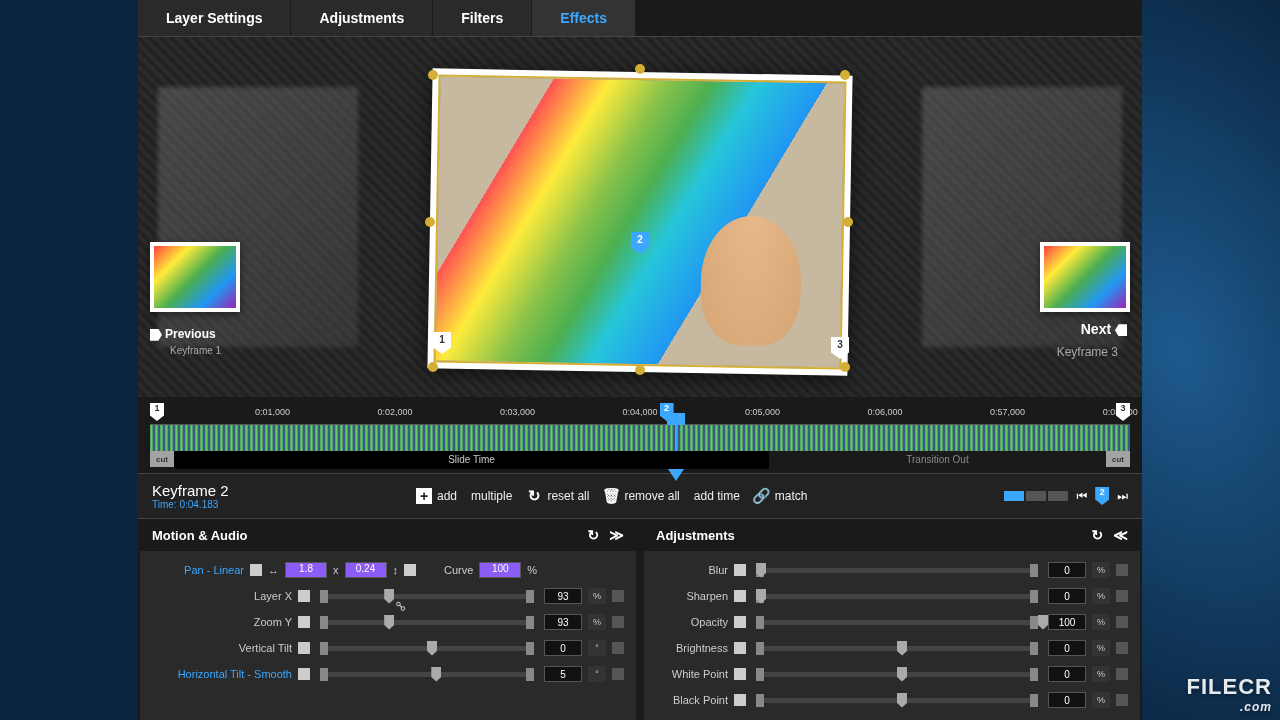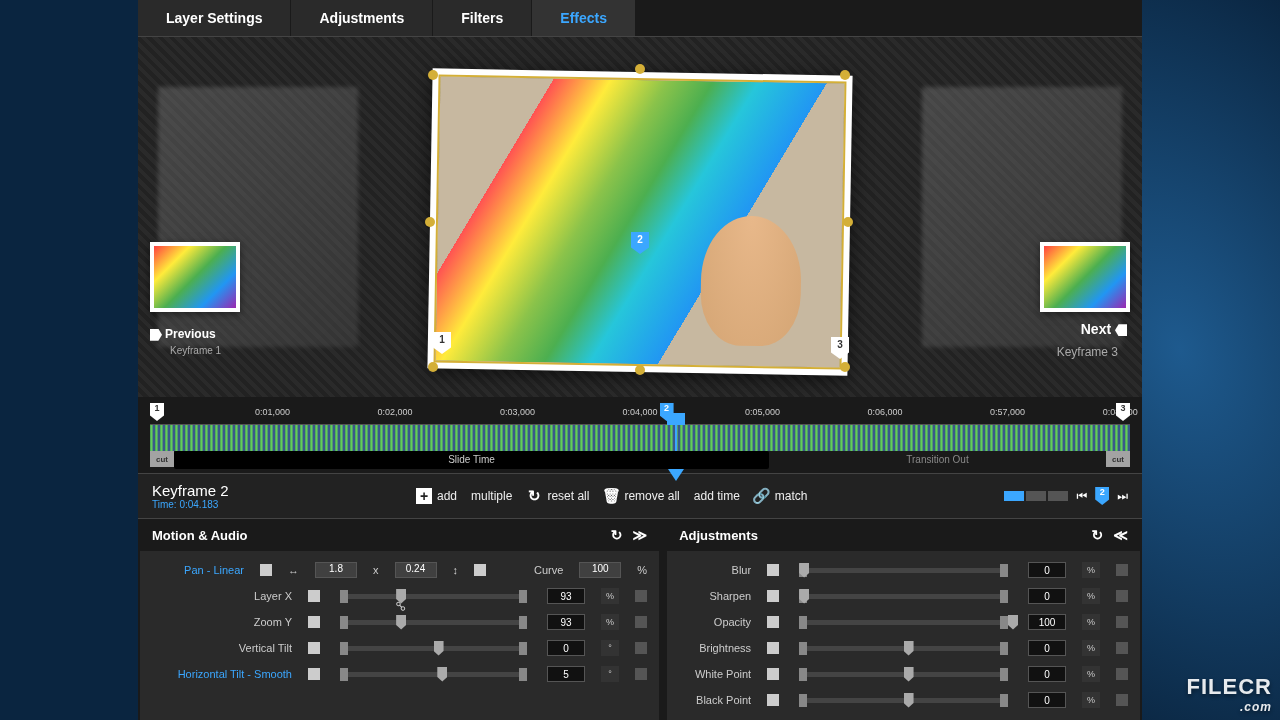--- a/index.html
+++ b/index.html
@@ -58,26 +58,26 @@
 .seg { display:flex; gap:2px; }
 .seg-b { width:20px; height:10px; background:#555; }
 .seg-b.active { background:#3ba7ff; }
 .nav-btn { color:#fff; font-size:12px; cursor:pointer; }
 
 .panels { display:flex; gap:8px; padding:0 2px; }
 .panel { flex:1; background:#2a2a2a; }
 .panel-header { display:flex; align-items:flex-end; padding:8px 12px; background:#1a1a1a; color:#fff; font-size:13px; font-weight:bold; }
 .panel-header .icons { margin-left:auto; display:flex; gap:10px; font-size:14px; }
 .panel-body { padding:10px 12px; }
-.ctrl-row { display:flex; align-items:center; gap:16px; margin-bottom:8px; height:18px; }
+.ctrl-row { display:flex; align-items:center; gap:6px; margin-bottom:8px; height:18px; }
 .ctrl-label { width:92px; text-align:right; color:#ccc; font-size:11px; }
 .ctrl-label.link { color:#3ba7ff; }
 .cb { width:12px; height:12px; background:#ccc; }
 .arrows { color:#ccc; font-size:11px; }
-.num-input { width:42px; height:16px; background:#404040; color:#fff; font-size:10px; text-align:center; border:1px solid #555; }
+.num-input { width:42px; height:16px; background:#8b5cf6; color:#fff; font-size:10px; text-align:center; border:1px solid #555; }
 .slider { flex:1; height:5px; background:#444; position:relative; margin:0 4px; }
 .slider::before,.slider::after { content:''; position:absolute; top:-4px; width:8px; height:13px; background:#888; }
 .slider::before { left:0; } .slider::after { right:0; }
 .slider-thumb { position:absolute; top:-5px; width:10px; height:15px; background:#aaa; clip-path:polygon(0 0,100% 0,100% 70%,50% 100%,0 70%); }
 .val-box { width:38px; height:16px; background:#111; color:#fff; font-size:10px; text-align:center; line-height:16px; border:1px solid #555; }
 .unit { width:18px; height:16px; background:#333; color:#ccc; font-size:9px; text-align:center; line-height:16px; }
 .post-cb { width:12px; height:12px; background:#555; }
 .chain-icon { position:absolute; left:255px; color:#ccc; font-size:13px; transform:rotate(45deg); }
 
 .watermark { position:absolute; right:8px; bottom:6px; color:#fff; font-size:22px; font-weight:bold; letter-spacing:1px; opacity:0.9; text-shadow:0 2px 4px rgba(0,0,0,0.5); }

